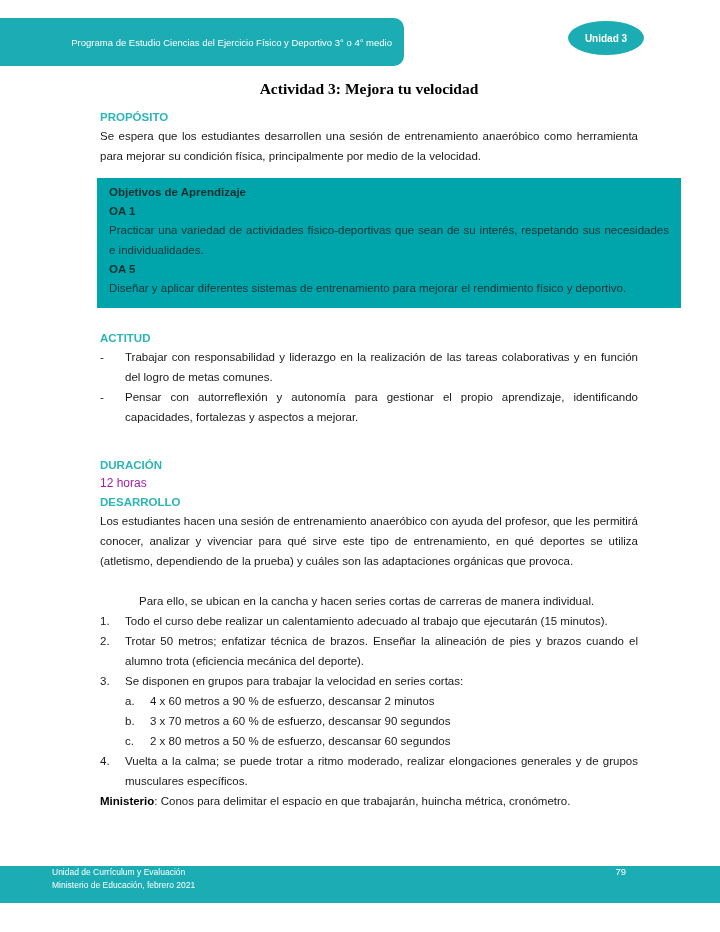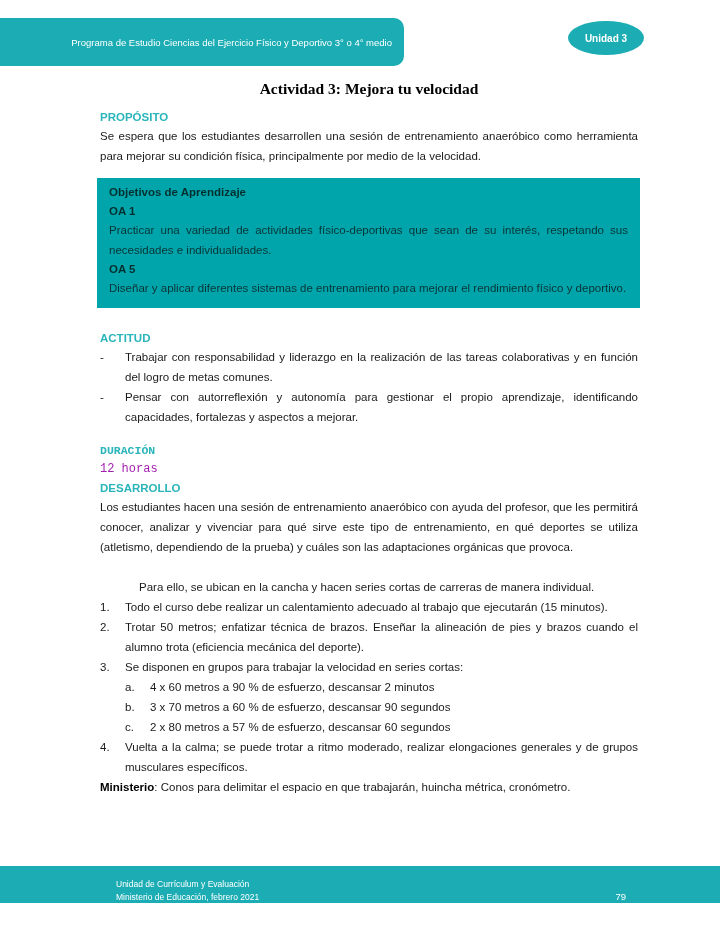--- a/index.html
+++ b/index.html
@@ -26,49 +26,49 @@
     display:flex; align-items:center; justify-content:center;
     color:#ffffff; font-size:10px; font-weight:bold;
   }
   
   .main { position:absolute; left:100px; top:80px; width:538px; }
   .title { font-size:15.5px; font-weight:bold; text-align:center; color:#000; margin-bottom:10px;font-family:Liberation Serif, serif; }
   .sec-heading { color:var(--heading-teal); font-weight:bold; font-size:11.5px; line-height:18px; }
   .body-text { font-size:11.5px; line-height:20px; text-align:justify; }
   
   .obj-box {
-    background:var(--box-teal); margin:12px 0 16px -3px; width:543px;
+    background:var(--box-teal); margin:12px 0 16px -3px; width:584px;
     padding:5px 12px 9px 12px; color:#062a2b;
   }
   .obj-box .bold-line { font-weight:bold; font-size:11.5px; line-height:19px; color:#03302f; }
   .obj-box .body-text { line-height:19.5px; color:#073435; }
   
   .sec-actitud { margin-top:21px; }
   .dash-item { display:flex; font-size:11.5px; line-height:20px; }
   .dash-item .marker { width:25px; flex:0 0 25px; }
   .dash-item .litext { flex:1; text-align:justify; }
-  .sec-duracion { margin-top:15px;font-family:Liberation Mono, monospace; }
+  .sec-duracion { margin-top:29px; }
   .duracion-value { font-size:12px; line-height:19px; color:#a21caf; }
   .sec-desarrollo { }
   .setup-line { margin-top:20px;padding-left:39px; }
   
   .num-item { display:flex; font-size:11.5px; line-height:20px; }
   .num-item .marker { width:25px; flex:0 0 25px; }
   .num-item .litext { flex:1; text-align:justify; }
   .letter-item { display:flex; font-size:11.5px; line-height:20px; margin-left:25px; }
   .letter-item .marker { width:25px; flex:0 0 25px; }
   .letter-item .litext { flex:1; }
   .materiales { font-size:11.5px; line-height:20px; text-align:justify; }
   .materiales b { color:#000; }
   
   .footer-bar {
     position:absolute; left:0; top:866px; width:720px; height:37px;
     background:var(--bar-teal); color:#ffffff;
-    display:flex; align-items:flex-end; justify-content:space-between;
-    padding:0 94px 0 116px; font-size:8.5px; line-height:12.5px;
+    display:flex; align-items:flex-start; justify-content:space-between;
+    padding:0 94px 0 52px; font-size:8.5px; line-height:12.5px;
   }
   .footer-page { font-size:9.5px; }
 </style>
 </head>
 <body>
 
 <div class="program-bar">
   <span>Programa de Estudio Ciencias del Ejercicio Físico y Deportivo 3° o 4° medio</span>
 </div>
 <div class="unit-badge">
@@ -128,21 +128,21 @@
     <div class="letter-item">
       <span class="marker">a.</span>
       <span class="litext">4 x 60 metros a 90 % de esfuerzo, descansar 2 minutos</span>
     </div>
     <div class="letter-item">
       <span class="marker">b.</span>
       <span class="litext">3 x 70 metros a 60 % de esfuerzo, descansar 90 segundos</span>
     </div>
     <div class="letter-item">
       <span class="marker">c.</span>
-      <span class="litext">2 x 80 metros a 57 % de esfuerzo, descansar 60 segundos</span>
+      <span class="litext">2 x 80 metros a 50 % de esfuerzo, descansar 60 segundos</span>
     </div>
 
     <div class="num-item">
       <span class="marker">4.</span>
       <span class="litext">Vuelta a la calma; se puede trotar a ritmo moderado, realizar elongaciones generales y de grupos musculares específicos.</span>
     </div>
 
     <p class="materiales"><b>Ministerio</b><span>: Conos para delimitar el espacio en que trabajarán, huincha métrica, cronómetro.</span></p>
   </div>
 

